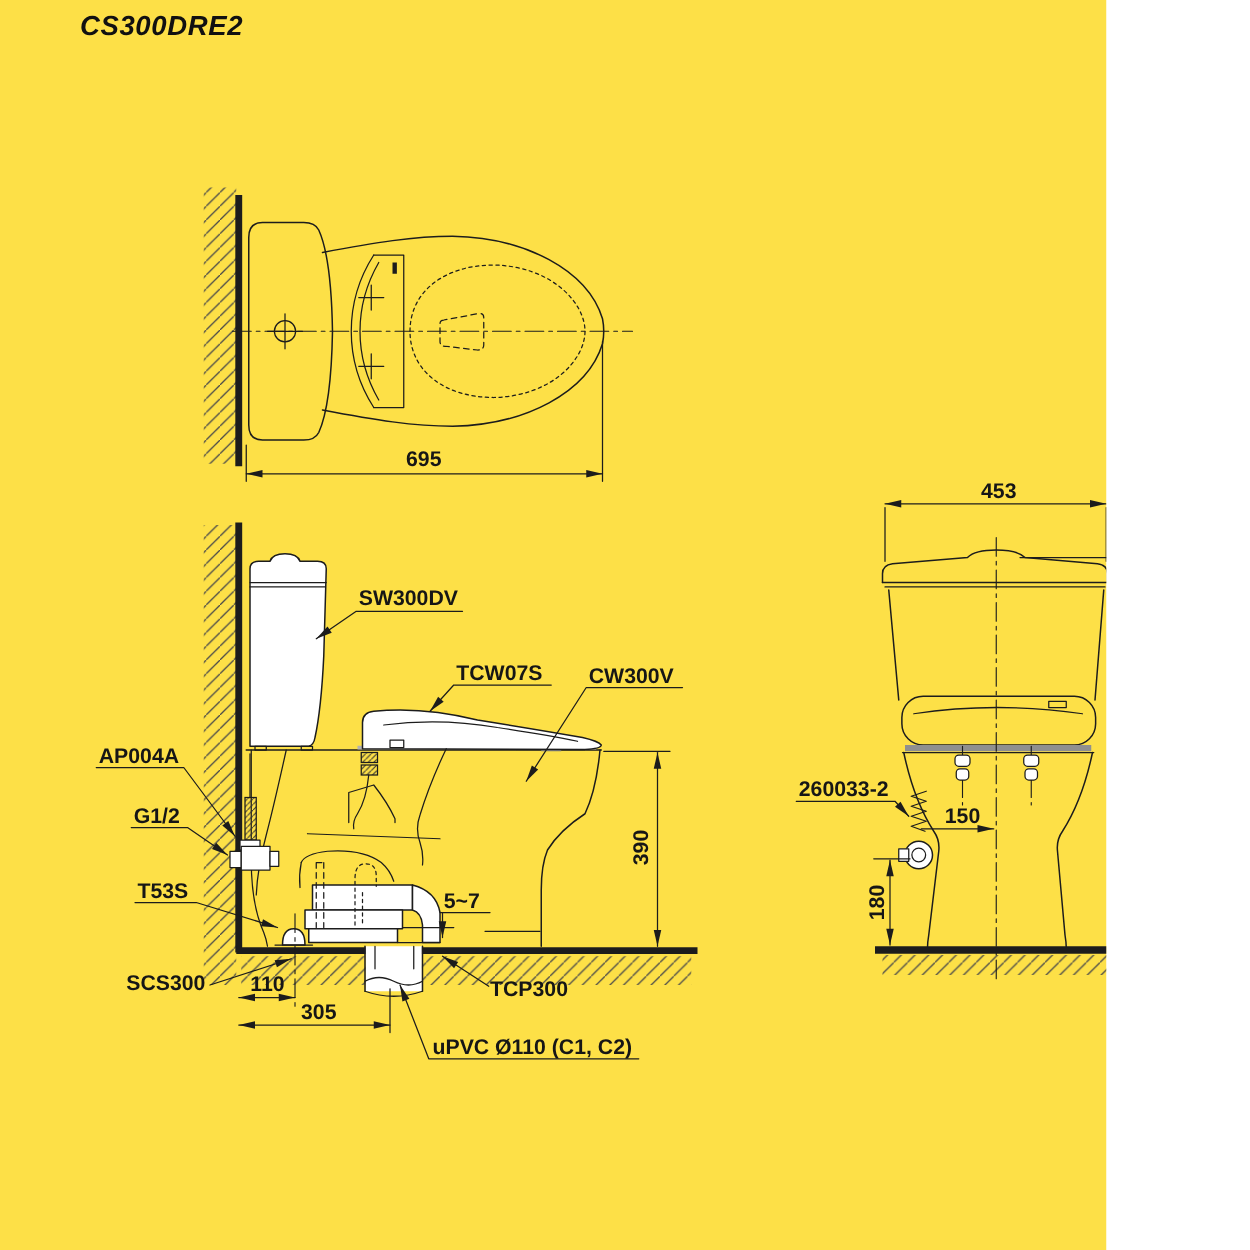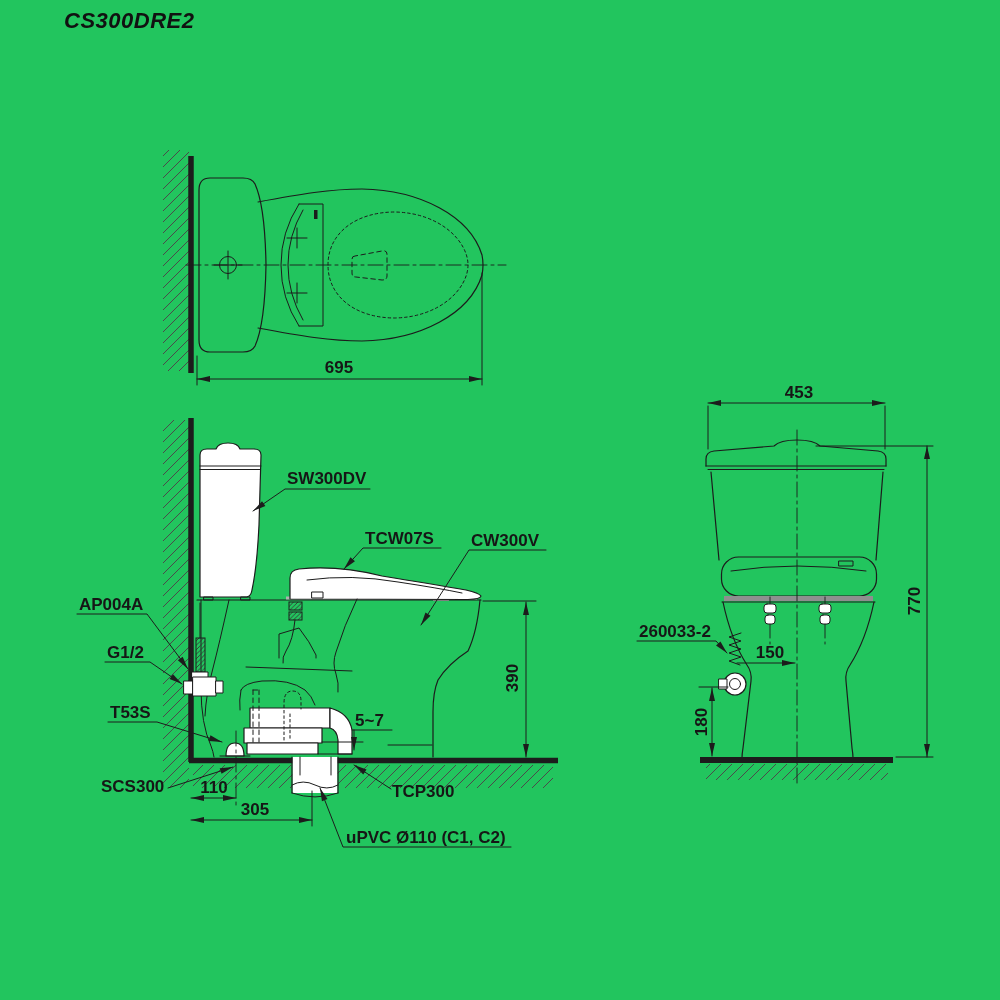--- a/index.html
+++ b/index.html
@@ -1,16 +1,16 @@
 <!DOCTYPE html>
 <html><head>
 <meta charset="utf-8">
 <style>
   html,body{margin:0;padding:0;background:#fff;}
-  .stage{position:relative;width:1000px;height:1000px;background:#22c55e;overflow:hidden;
+  .stage{position:relative;width:885px;height:1000px;background:#fde047;overflow:hidden;
          font-family:"Liberation Sans",sans-serif;}
   .title{position:absolute;left:64px;top:8px;margin:0;font-style:italic;font-weight:700;
          font-size:22px;color:#111;letter-spacing:.5px;}
   svg{position:absolute;left:0;top:0;}
   svg .s{fill:none;stroke:#1c1c1c;stroke-width:1.2px;stroke-linejoin:round;stroke-linecap:round;}
   svg .thin{stroke-width:1px;}
   svg .thick{stroke-width:5.5px;stroke-linecap:butt;}
   svg .thick6{stroke-width:6px;stroke-linecap:butt;}
   svg .wf{fill:#ffffff;}
   svg .cl{stroke-width:.9px;stroke-dasharray:15 4 3 4;}

